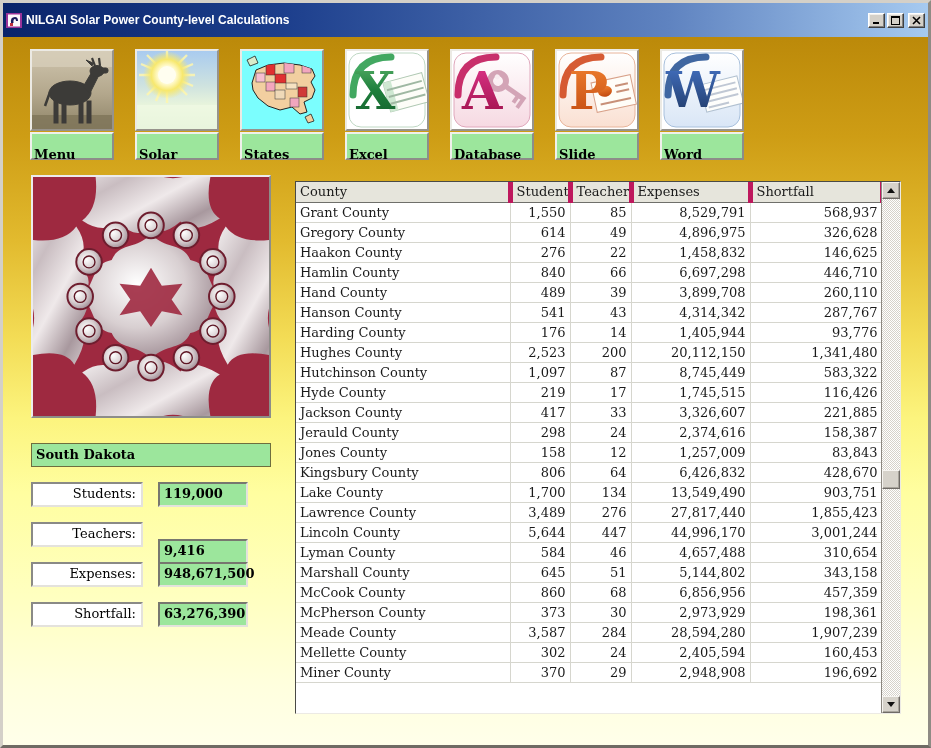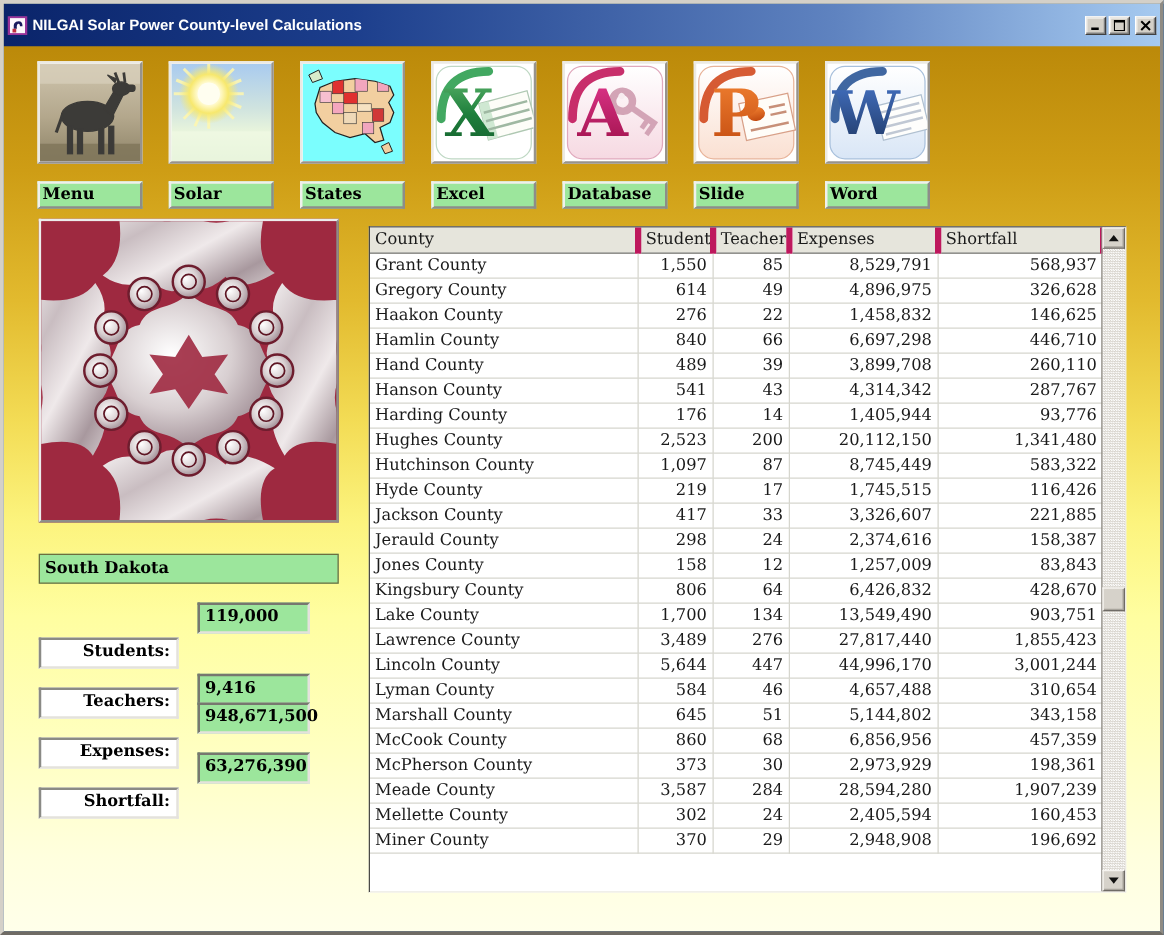--- a/index.html
+++ b/index.html
@@ -19,34 +19,34 @@
   .wtitle{flex:1;color:#fff;font:bold 12px "Liberation Sans",sans-serif;white-space:nowrap;overflow:hidden;}
   .winbtns{display:flex;gap:2px;align-items:center;}
   .wb{width:17px;height:15px;background:#D4D0C8;border:1px solid;padding:0;
     border-color:#FFFFFF #404040 #404040 #FFFFFF;box-shadow:inset -1px -1px 0 #808080,inset 1px 1px 0 #F0EEEA;
     display:flex;align-items:center;justify-content:center;cursor:default;}
   .wb.close{margin-left:2px;}
   
   .tool{position:absolute;top:46px;width:84px;}
   .tool-img{height:82px;background:#fff;border:2px solid #ECEAE4;border-right-color:#97938C;border-bottom-color:#97938C;overflow:hidden;}
   .tool-img svg{display:block;width:100%;height:100%;}
-  .tool-cap{margin-top:14px;height:22px;background:var(--green,#9CE69C);
+  .tool-cap{margin-top:1px;height:22px;background:var(--green,#9CE69C);
     border:2px solid #F0F0EC;border-right-color:#8D8D89;border-bottom-color:#8D8D89;
-    font-weight:bold;font-size:13px;line-height:18px;color:#000;padding:0 2px;}
+    font-weight:bold;font-size:13px;line-height:18px;color:#000;padding:12px 2px;}
   .tool-cap.center{text-align:left;}
   
   .fractal{position:absolute;left:28px;top:172px;width:240px;height:243px;
     border:2px solid #ECECEC;border-right-color:#8D8D89;border-bottom-color:#8D8D89;background:#9E2940;}
   .fractal svg{display:block;width:100%;height:100%;}
   .state-bar{position:absolute;left:28px;top:440px;width:240px;height:24px;
     background:var(--green,#9CE69C);border:1px solid #6E6E3E;
     font-weight:bold;font-size:13px;line-height:21px;padding-left:4px;color:#000;}
   .flabel{position:absolute;left:28px;width:112px;height:25px;background:#fff;
     border:2px solid #E4E2DC;border-top-color:#8A8A86;border-left-color:#8A8A86;
-    font-weight:bold;font-size:13px;line-height:20px;text-align:right;padding-right:5px;color:#000;margin-top:28px;}
+    font-weight:normal;font-size:13px;line-height:20px;text-align:right;padding-right:5px;color:#000;}
   .fvalue{position:absolute;left:155px;width:90px;height:25px;background:var(--green,#9CE69C);
     border:2px solid #E4E2DC;border-top-color:#77776F;border-left-color:#77776F;
     font-weight:bold;font-size:13px;line-height:20px;padding-left:4px;color:#000;}
   
   .tablewrap{position:absolute;left:292px;top:178px;width:606px;height:533px;background:#fff;
     border:1px solid;border-color:#4A4A46 #ECEAE4 #ECEAE4 #4A4A46;}
   table{border-collapse:collapse;table-layout:fixed;width:586px;font-family:"DejaVu Serif",serif;font-size:13px;color:#1A1A1A;}
   th{height:20px;background:#E6E5DC;border-right:5px solid #be185d;border-bottom:1px solid #6F6F6A;
     font-weight:normal;text-align:left;padding:0 4px;overflow:hidden;white-space:nowrap;}
   td{height:20px;border-right:1px solid #D6D6CE;border-bottom:1px solid #D6D6CE;

